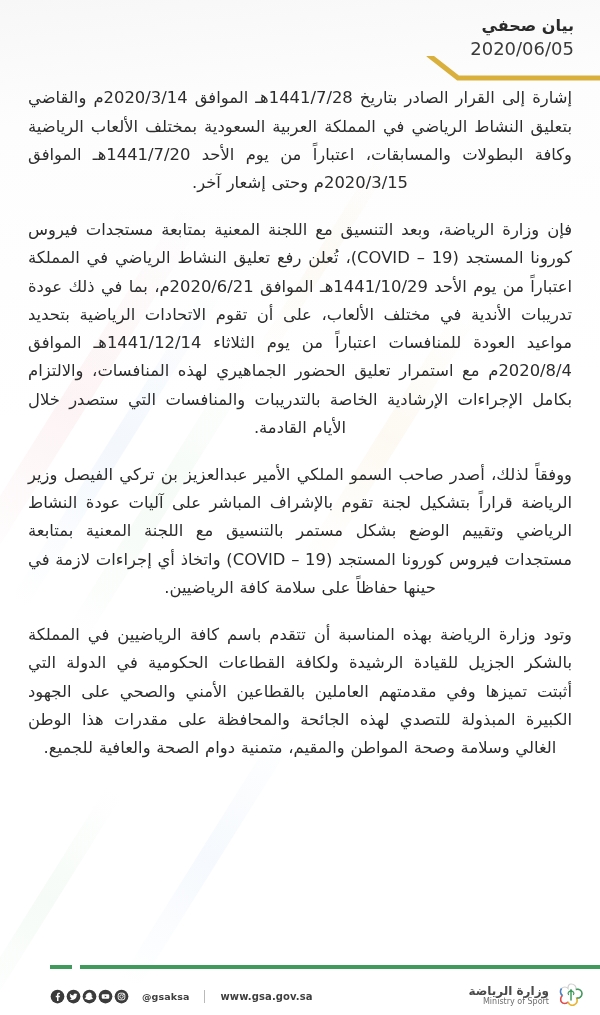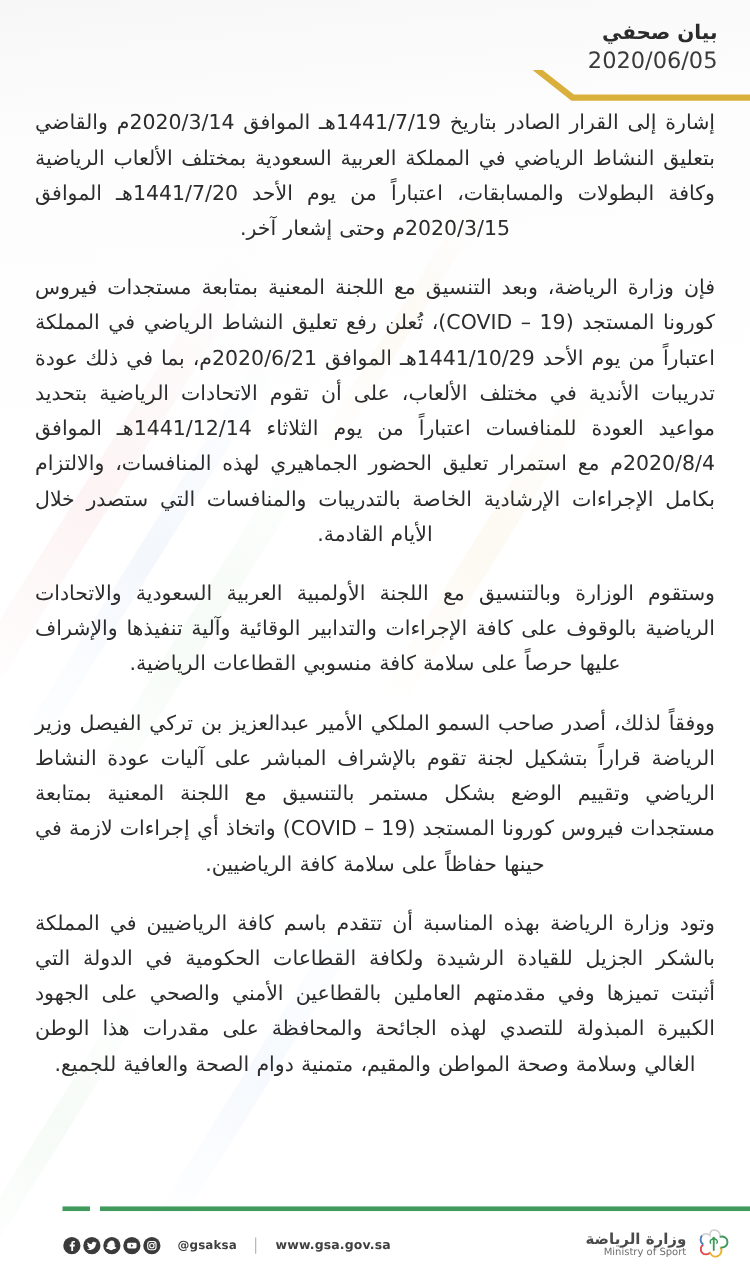--- a/index.html
+++ b/index.html
@@ -224,23 +224,22 @@
   <div class="header">
     <div class="header-title">بيان صحفي</div>
     <div class="header-date">2020/06/05</div>
   </div>
 
   <svg class="gold-accent" viewBox="0 0 600 30" preserveAspectRatio="none">
     <path d="M 430 0 L 458 22 L 600 22" fill="none" stroke="#d9b03c" stroke-width="5" stroke-linecap="square" stroke-linejoin="miter"></path>
   </svg>
 
   <div class="content">
-    <p class="para">إشارة إلى القرار الصادر بتاريخ 1441/7/19هـ الموافق 2020/3/14م والقاضي بتعليق النشاط الرياضي في المملكة العربية السعودية بمختلف الألعاب الرياضية وكافة البطولات والمسابقات، اعتباراً من يوم الأحد 1441/7/20هـ الموافق 2020/3/15م وحتى إشعار آخر.</p>
+    <p class="para">إشارة إلى القرار الصادر بتاريخ 1441/7/28هـ الموافق 2020/3/14م والقاضي بتعليق النشاط الرياضي في المملكة العربية السعودية بمختلف الألعاب الرياضية وكافة البطولات والمسابقات، اعتباراً من يوم الأحد 1441/7/20هـ الموافق 2020/3/15م وحتى إشعار آخر.</p>
     <p class="para">فإن وزارة الرياضة، وبعد التنسيق مع اللجنة المعنية بمتابعة مستجدات فيروس كورونا المستجد (COVID – 19)، تُعلن رفع تعليق النشاط الرياضي في المملكة اعتباراً من يوم الأحد 1441/10/29هـ الموافق 2020/6/21م، بما في ذلك عودة تدريبات الأندية في مختلف الألعاب، على أن تقوم الاتحادات الرياضية بتحديد مواعيد العودة للمنافسات اعتباراً من يوم الثلاثاء 1441/12/14هـ الموافق 2020/8/4م مع استمرار تعليق الحضور الجماهيري لهذه المنافسات، والالتزام بكامل الإجراءات الإرشادية الخاصة بالتدريبات والمنافسات التي ستصدر خلال الأيام القادمة.</p>
-    <p class="para">وستقوم الوزارة وبالتنسيق مع اللجنة الأولمبية العربية السعودية والاتحادات الرياضية بالوقوف على كافة الإجراءات والتدابير الوقائية وآلية تنفيذها والإشراف عليها حرصاً على سلامة كافة منسوبي القطاعات الرياضية.</p>
     <p class="para">ووفقاً لذلك، أصدر صاحب السمو الملكي الأمير عبدالعزيز بن تركي الفيصل وزير الرياضة قراراً بتشكيل لجنة تقوم بالإشراف المباشر على آليات عودة النشاط الرياضي وتقييم الوضع بشكل مستمر بالتنسيق مع اللجنة المعنية بمتابعة مستجدات فيروس كورونا المستجد (COVID – 19) واتخاذ أي إجراءات لازمة في حينها حفاظاً على سلامة كافة الرياضيين.</p>
     <p class="para">وتود وزارة الرياضة بهذه المناسبة أن تتقدم باسم كافة الرياضيين في المملكة بالشكر الجزيل للقيادة الرشيدة ولكافة القطاعات الحكومية في الدولة التي أثبتت تميزها وفي مقدمتهم العاملين بالقطاعين الأمني والصحي على الجهود الكبيرة المبذولة للتصدي لهذه الجائحة والمحافظة على مقدرات هذا الوطن الغالي وسلامة وصحة المواطن والمقيم، متمنية دوام الصحة والعافية للجميع.</p>
   </div>
 
   <div class="footer">
 
     <svg class="footer-rule" viewBox="0 0 600 4" preserveAspectRatio="none">
       <rect x="50" y="0" width="22" height="4" fill="#3f9a5c"></rect>
       <rect x="80" y="0" width="520" height="4" fill="#3f9a5c"></rect>
     </svg>

